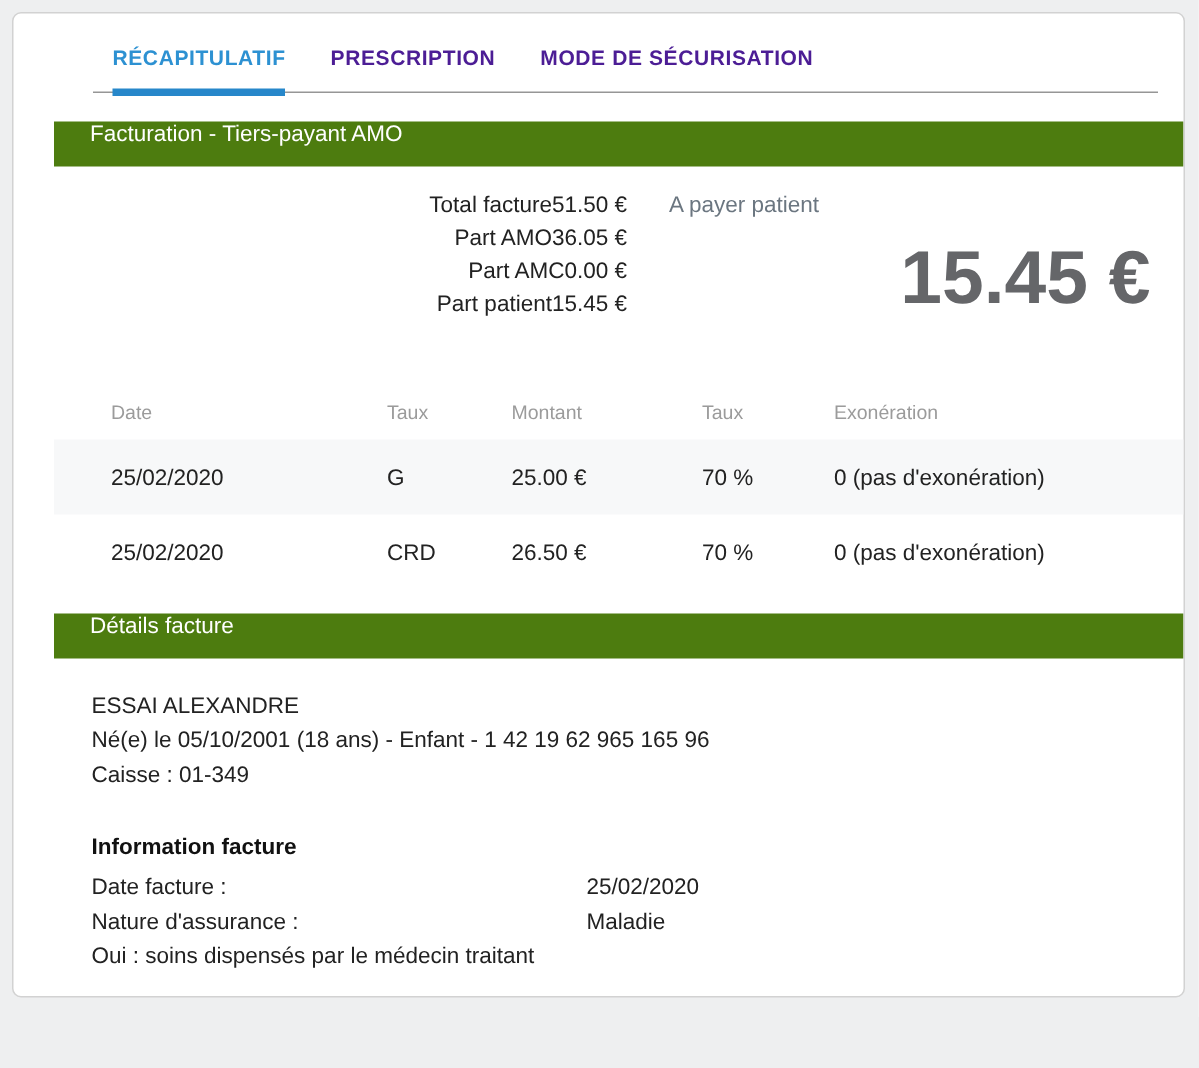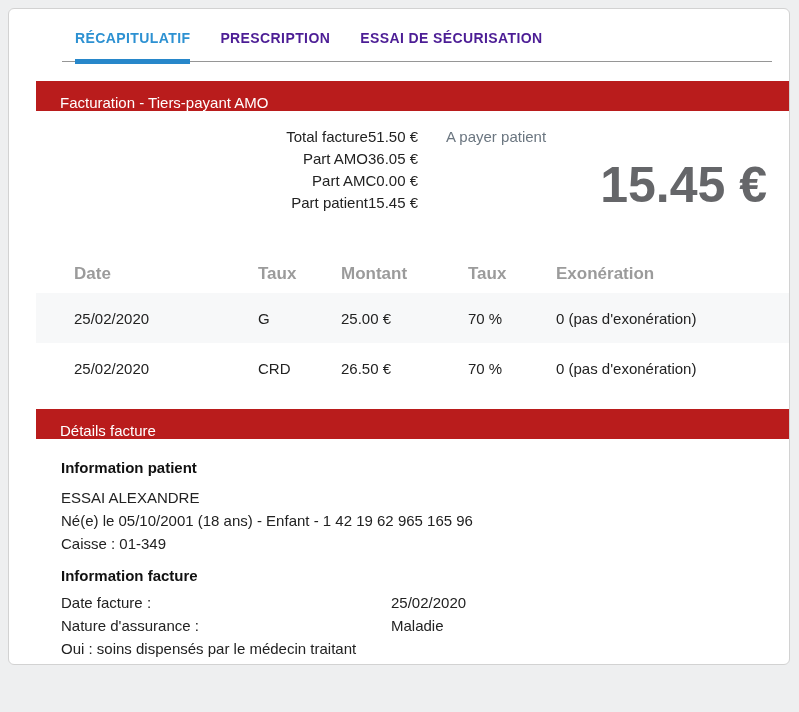--- a/index.html
+++ b/index.html
@@ -42,25 +42,25 @@
     content: "";
     position: absolute;
     left: 0; right: 0;
     bottom: -3px;
     height: 5px;
     background: #2787ca;
   }
   
   .section-bar {
     height: 30px;
-    background: #b91c1c;
+    background: #4d7c0f;
     color: #ffffff;
     font-size: 15px;
     display: flex;
-    align-items: flex-end;
+    align-items: flex-start;
     padding-left: 24px;
   }
   .bar-facturation { margin-top: 19px; }
   .bar-details { margin-top: 7px; }
   
   .totals-section {
     position: relative;
     height: 135px;
     padding: 15px 0 0 25px;
   }
@@ -91,57 +91,57 @@
   .table { padding: 9px 0; }
   .t-grid {
     display: grid;
     grid-template-columns: 184px 83px 127px 88px auto;
     padding-left: 38px;
     align-items: center;
   }
   .t-head {
     height: 38px;
     color: #9b9b9b;
-    font-size: 17px;
-    font-weight: bold;
+    font-size: 13px;
+    font-weight: normal;
   }
   .t-row {
     height: 50px;
     font-size: 15px;
     color: #222222;
   }
   .t-row.striped { background: #f7f8f9; }
   
   .details-section {
     padding: 20px 24px 0 25px;
     font-size: 15px;
     color: #222222;
   }
   .info-heading {
     font-weight: bold;
     color: #111111;
     margin-bottom: 10px;
   }
   .info-line { line-height: 23px; }
-  .details-section .second-heading { margin-top: 12px; margin-bottom: 7px; }
+  .details-section .second-heading { margin-top: 28px; margin-bottom: 7px; }
   .kv-row {
     display: grid;
     grid-template-columns: 330px auto;
     line-height: 23px;
   }
 </style>
 </head>
 <body>
 
 <div class="card">
 
   <div class="tabs">
     <div class="tab active">RÉCAPITULATIF</div>
     <div class="tab">PRESCRIPTION</div>
-    <div class="tab">ESSAI DE SÉCURISATION</div>
+    <div class="tab">MODE DE SÉCURISATION</div>
   </div>
 
   <div class="section-bar bar-facturation">
     <span>Facturation - Tiers-payant AMO</span>
   </div>
 
   <div class="totals-section">
     <div class="totals-left">
       <div class="total-row">
         <span class="lbl">Total facture</span>
@@ -187,21 +187,20 @@
       <span>70 %</span>
       <span>0 (pas d'exonération)</span>
     </div>
   </div>
 
   <div class="section-bar bar-details">
     <span>Détails facture</span>
   </div>
 
   <div class="details-section">
-    <div class="info-heading">Information patient</div>
     <div class="info-line">ESSAI ALEXANDRE</div>
     <div class="info-line">Né(e) le 05/10/2001 (18 ans) - Enfant - 1 42 19 62 965 165 96</div>
     <div class="info-line">Caisse : 01-349</div>
 
     <div class="info-heading second-heading">Information facture</div>
     <div class="kv-row">
       <span>Date facture :</span>
       <span>25/02/2020</span>
     </div>
     <div class="kv-row">

